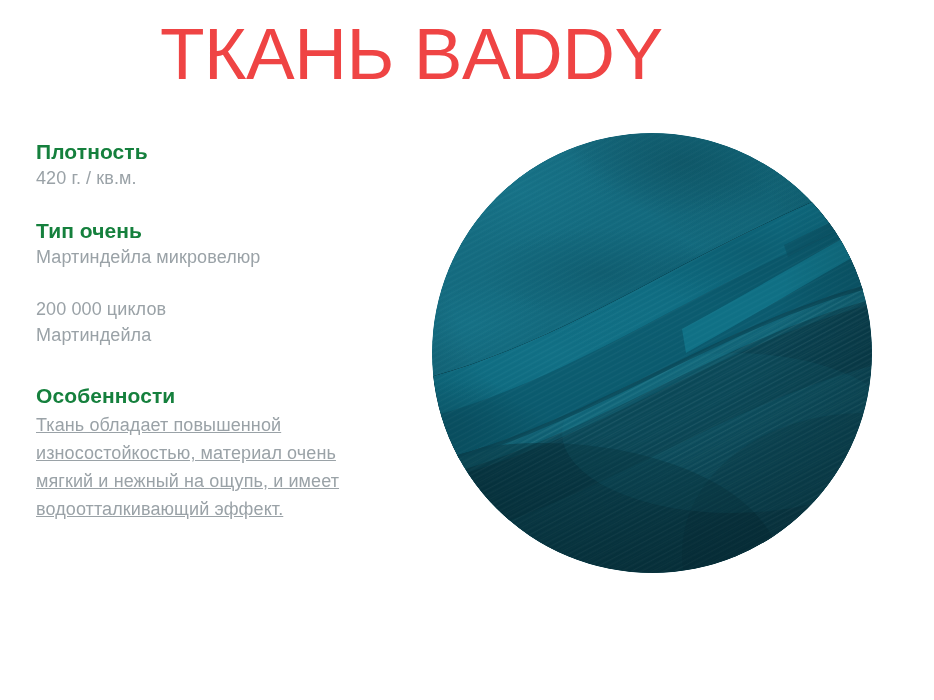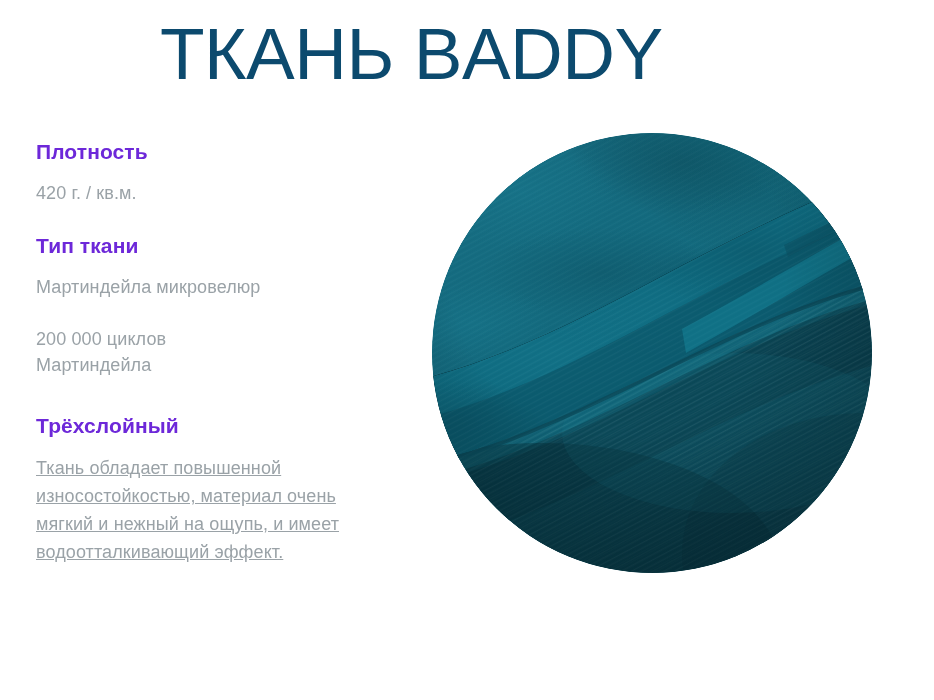--- a/index.html
+++ b/index.html
@@ -22,50 +22,49 @@
 
   
   #title {
     position:absolute;
     left:160px;
     top:14px;
     font-size:73px;
     line-height:80px;
     letter-spacing:-0.5px;
     white-space:nowrap;
-    color:#0c4a6e;
+    color:#ef4444;
   }
   #title .t-light { font-weight:300; }
   #title .t-bold  { font-weight:500; }
 
   
   #specs {
     position:absolute;
     left:36px;
     top:138px;
     width:360px;
   }
   .spec { margin-bottom:26px; }
   .spec:last-child { margin-bottom:0; }
 
   .spec-label {
     font-size:21px;
     line-height:27px;
     font-weight:700;
-    color:#6d28d9;
+    color:#15803d;
     letter-spacing:0.1px;
   }
   .spec-value {
     font-size:18px;
     line-height:26px;
     font-weight:400;
     color:#9aa2a7;
     letter-spacing:0.1px;
     white-space:pre-line;
-    margin-top:15px;
   }
   #spec-features .spec-value { line-height:28px;text-decoration:underline; }
   #spec-features { margin-top:34px; }
   #spec-features .spec-label { margin-bottom:2px; }
 
   
   #fabric-wrap {
     position:absolute;
     left:432px;
     top:133px;
@@ -86,31 +85,31 @@
   </div>
 
   <div id="specs">
 
     <div class="spec">
       <div class="spec-label">Плотность</div>
       <div class="spec-value">420 г. / кв.м.</div>
     </div>
 
     <div class="spec">
-      <div class="spec-label">Тип ткани</div>
+      <div class="spec-label">Тип очень</div>
       <div class="spec-value">Мартиндейла микровелюр</div>
     </div>
 
     <div class="spec">
       <div class="spec-value">200 000 циклов
 Мартиндейла</div>
     </div>
 
     <div class="spec" id="spec-features">
-      <div class="spec-label">Трёхслойный</div>
+      <div class="spec-label">Особенности</div>
       <div class="spec-value">Ткань обладает повышенной износостойкостью, материал очень мягкий и нежный на ощупь, и имеет водоотталкивающий эффект.</div>
     </div>
 
   </div>
 
   <div id="fabric-wrap">
     <svg id="fabric-svg" viewBox="0 0 440 440" xmlns="http://www.w3.org/2000/svg">
       <defs>
 
         <linearGradient id="gBase" x1="0.12" y1="0" x2="0.72" y2="1">

